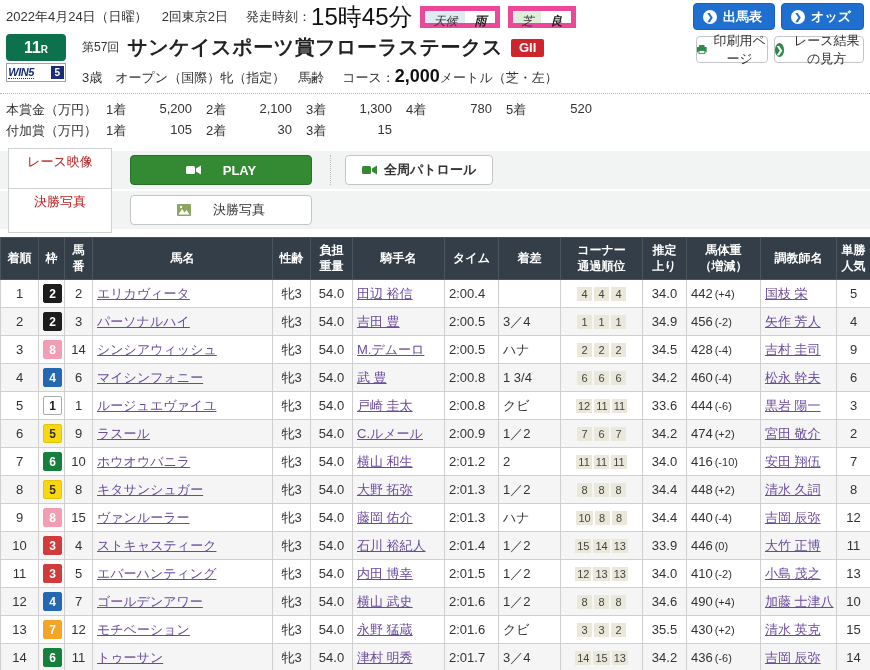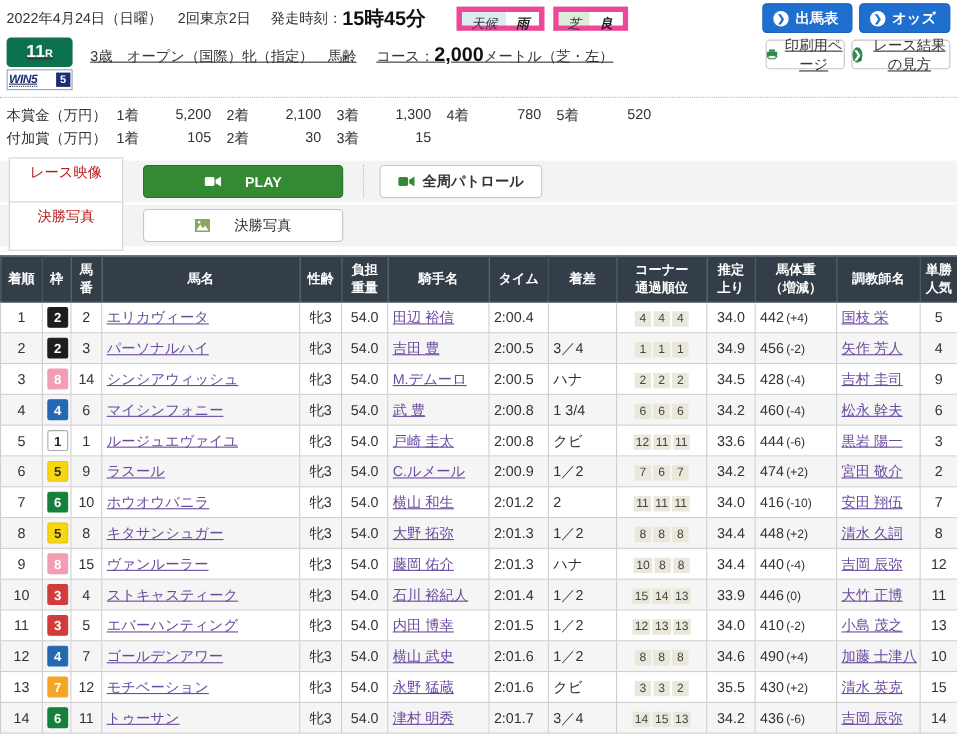--- a/index.html
+++ b/index.html
@@ -9,42 +9,42 @@
     font-family:"Liberation Sans","DejaVu Sans",sans-serif;
     color:#333; font-size:13px;
   }
   .page { width:870px; height:670px; position:relative; }
 
   
   .topbar { display:flex; align-items:center; padding:5px 6px 4px 6px; height:32px; }
   .date-txt { font-size:13px; color:#333; margin-right:14px; }
   .meet-txt { font-size:13px; color:#333; margin-right:18px; }
   .start-lbl { font-size:13px; color:#333; }
-  .start-time { font-size:18px; font-weight:bold; color:#111; margin-right:28px; }
+  .start-time { font-size:24px; font-weight:normal; color:#111; margin-right:8px; }
   .badge-pair { display:inline-flex; border:5px solid #ec4899; margin-right:8px; height:22px; line-height:20px; font-size:12px;font-style:italic; }
   .badge-pair .k { padding:0 8px; background:#ddebf2; color:#333; }
   .badge-pair .v { padding:0 9px; background:#fff; font-weight:bold; color:#222; }
   .badge-pair.turf .k { background:#dcedda; }
   .top-btns { margin-left:auto; display:flex; gap:6px; }
   .btn-blue {
     background:#1e6fd0; color:#fff; font-weight:bold; font-size:13px;
     border:1px solid #1a61b6; border-radius:4px; padding:4px 12px 4px 9px;
     display:inline-flex; align-items:center; gap:6px; cursor:pointer; height:27px;
   }
   .circ-arrow-w {
     width:14px; height:14px; border-radius:50%; background:#fff; color:#1e6fd0;
     font-size:9px; line-height:14px; text-align:center; font-weight:bold; display:inline-block;
   }
   .circ-arrow-g {
     width:14px; height:14px; border-radius:50%; background:#2e8a4a; color:#fff;
     font-size:9px; line-height:14px; text-align:center; font-weight:bold; display:inline-block;
   }
 
   
-  .race-head { display:flex; padding:2px 6px 6px 6px; border-bottom:1px dotted #b5b9bc; min-height:56px;text-decoration:underline; }
+  .race-head { display:flex; padding:2px 6px 6px 6px; border-bottom:1px dotted #b5b9bc; min-height:56px; }
   .race-no-col { width:66px; margin-right:10px; }
   .race-no {
     background:#0e714d; color:#fff; border-radius:4px; width:60px; height:27px;
     text-align:center; font-weight:bold; font-size:16px; line-height:27px;
   }
   .race-no .r-small { font-size:10px; }
   .win5 {
     width:60px; height:19px; margin-top:2px; border:1px solid #9aa0b5; background:#fff;
     display:flex; align-items:center; justify-content:center; gap:17px;
   }
@@ -155,20 +155,25 @@
     <div class="race-no-col">
       <div class="race-no">
         <span>11</span><span class="r-small">R</span>
       </div>
       <div class="win5">
         <span class="win5-txt">WIN5</span>
         <span class="win5-sq">5</span>
       </div>
     </div>
     <div class="race-title-col">
+      <div class="title-line">
+        <span class="edition">第57回</span>
+        <span class="race-title">サンケイスポーツ賞フローラステークス</span>
+        <span class="grade">GII</span>
+      </div>
       <div class="cond-line">
         <span>3歳　オープン（国際）牝（指定）　馬齢</span>
         <span style="width:18px"></span>
         <span>コース：</span>
         <span class="course-val">2,000</span>
         <span>メートル（芝・左）</span>
       </div>
     </div>
     <div class="right-btn-col">
       <button class="btn-white">

